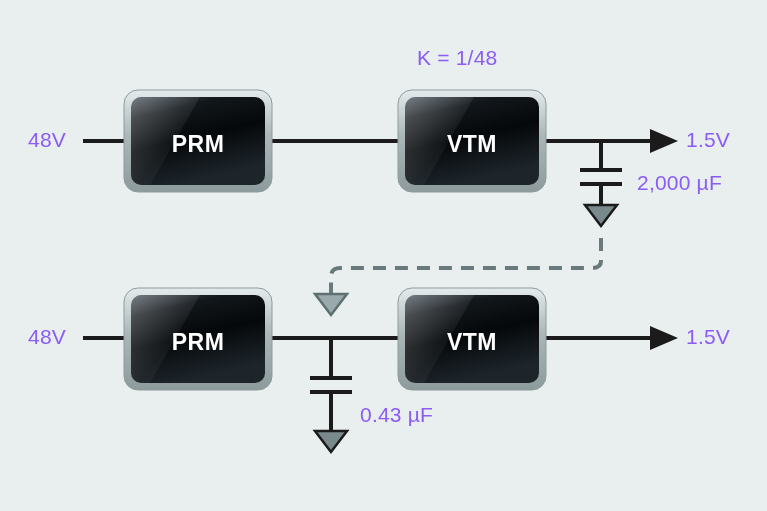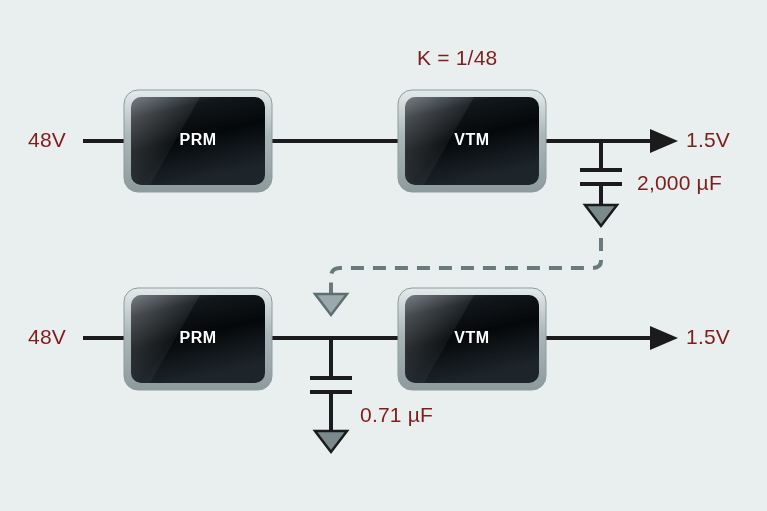--- a/index.html
+++ b/index.html
@@ -20,30 +20,30 @@
   }
   svg.diagram {
     position: absolute;
     left: 0;
     top: 0;
     width: 767px;
     height: 511px;
   }
   .lbl {
     position: absolute;
-    color: #7f1d1d;
+    color: #8b5cf6;
     font-size: 21px;
     font-family: "Liberation Sans", sans-serif;
     white-space: nowrap;
     letter-spacing: 0.2px;
   }
   .mod-label {
     position: absolute;
     color: #ffffff;
-    font-size: 16px;
+    font-size: 23px;
     font-weight: bold;
     font-family: "Liberation Sans", sans-serif;
     letter-spacing: 0.5px;
     text-align: center;
   }
 </style>
 </head>
 <body>
 
 <div id="stage">
@@ -133,21 +133,21 @@
       <path d="M 405 305 Q 405 295 415 295 L 474 295 L 424 383 L 415 383 Q 405 383 405 373 z" fill="url(#gloss)"></path>
     </g>
   </svg>
 
   <div class="lbl" style="left:28px; top:128px;">48V</div>
   <div class="lbl" style="left:686px; top:128px;">1.5V</div>
   <div class="lbl" style="left:637px; top:171px;">2,000 µF</div>
 
   <div class="lbl" style="left:28px; top:325px;">48V</div>
   <div class="lbl" style="left:686px; top:325px;">1.5V</div>
-  <div class="lbl" style="left:360px; top:403px;">0.71 µF</div>
+  <div class="lbl" style="left:360px; top:403px;">0.43 µF</div>
 
   <div class="lbl" style="left:417px; top:46px;">K = 1/48</div>
 
   <div class="mod-label" style="left:131px; top:131px; width:134px;">PRM</div>
   <div class="mod-label" style="left:405px; top:131px; width:134px;">VTM</div>
   <div class="mod-label" style="left:131px; top:329px; width:134px;">PRM</div>
   <div class="mod-label" style="left:405px; top:329px; width:134px;">VTM</div>
 
 </div>
 

